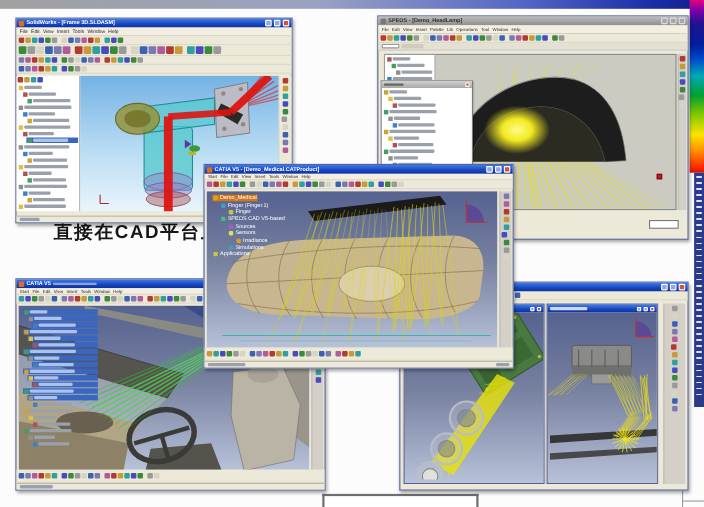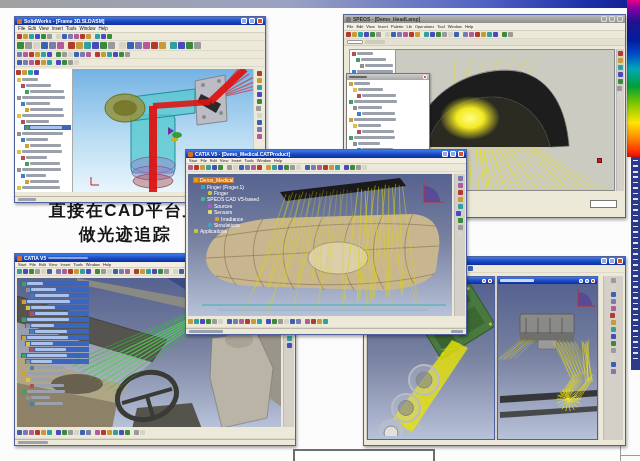--- a/index.html
+++ b/index.html
@@ -519,21 +519,20 @@
           <span class="ic" style="width: 5px; height: 5px; background: rgb(178, 91, 154);"></span>
         </div>
     </div>
     <div class="status">
       <span class="sbar" style="width:18px;"></span>
     </div>
   </div>
 
   <div id="caption">
     <div>直接在CAD平台上</div>
-    <div>做光迹追踪</div>
   </div>
 
   <div class="win" id="win-cr" style="left:363px;top:256px;width:263px;height:190px;z-index:4;">
     <div class="tb">
       <span class="appic"></span>
       <span>CATIA V5</span>
       <span class="sbar" style="width:30px;background:#bcd;opacity:.7;"></span>
       <span class="sp"></span>
       <span class="tbtn"></span>
       <span class="tbtn"></span>

